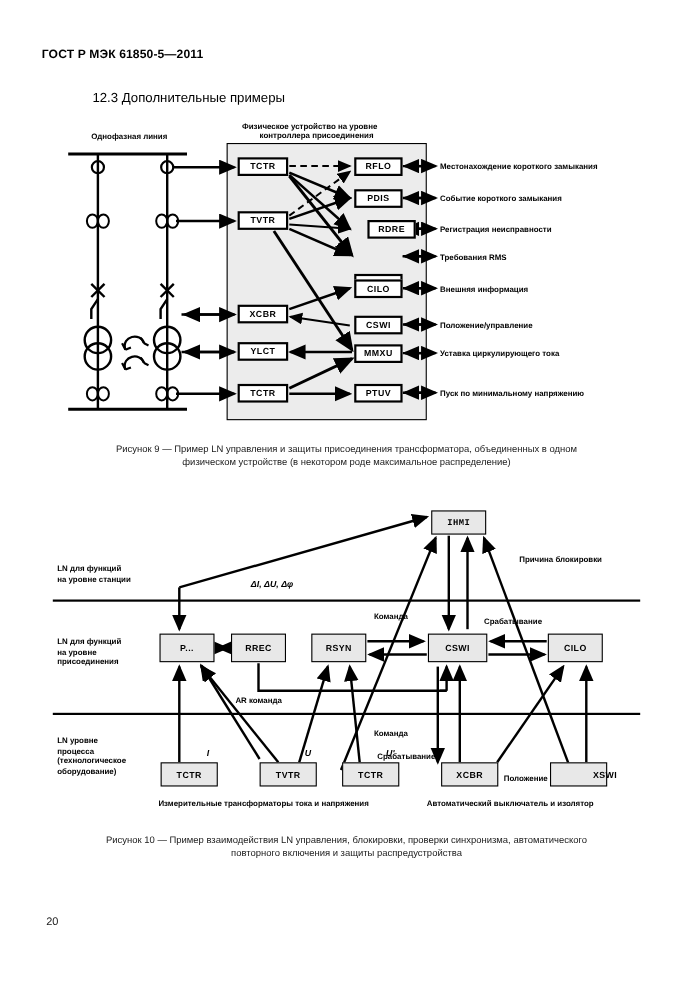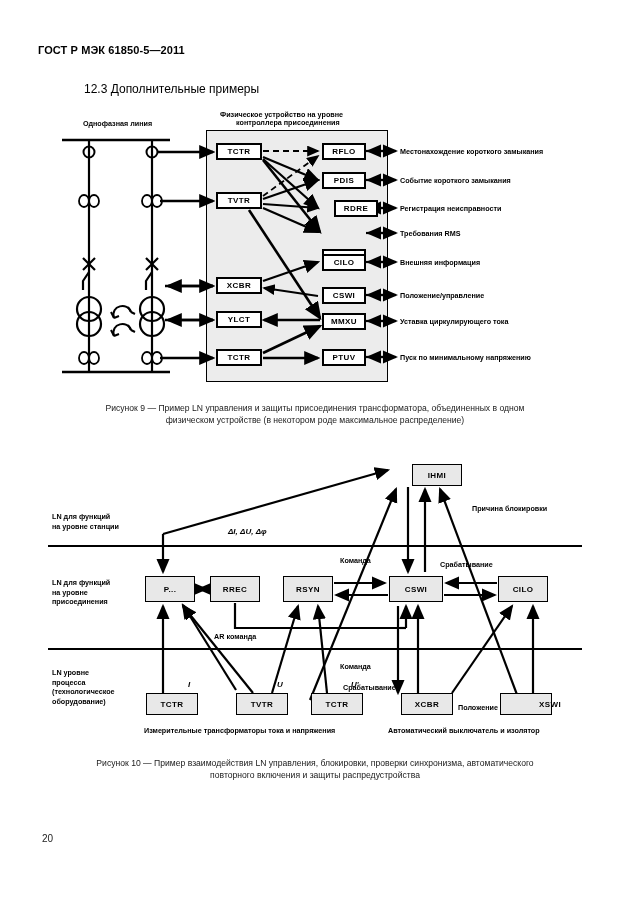--- a/index.html
+++ b/index.html
@@ -246,21 +246,21 @@
     <div class="lbl" style="left:400px; top:353px;">Пуск по минимальному напряжению</div>
   </div>
 
   <div class="caption" style="top:402px;">
     <span>Рисунок 9 — Пример LN управления и защиты присоединения трансформатора, объединенных в одном</span>
     <span class="l2">физическом устройстве (в некотором роде максимальное распределение)</span>
   </div>
 
   <div class="fig" style="left:0; top:0; width:630px; height:913px;">
 
-    <div class="ln-box shade" style="left:412px; top:464px; width:50px; height:22px;">IHMI</div>
+    <div class="ln-box shade" style="left:392px; top:464px; width:50px; height:22px;font-family:Liberation Mono, monospace;">IHMI</div>
 
     <div class="hline" style="left:48px; top:545px; width:534px; height:2.2px;"></div>
     <div class="hline" style="left:48px; top:648px; width:534px; height:2.2px;"></div>
 
     <div class="lbl" style="left:52px; top:512px;">
       <div>LN для функций</div>
       <div>на уровне станции</div>
     </div>
     <div class="lbl" style="left:52px; top:578px;">
       <div>LN для функций</div>

